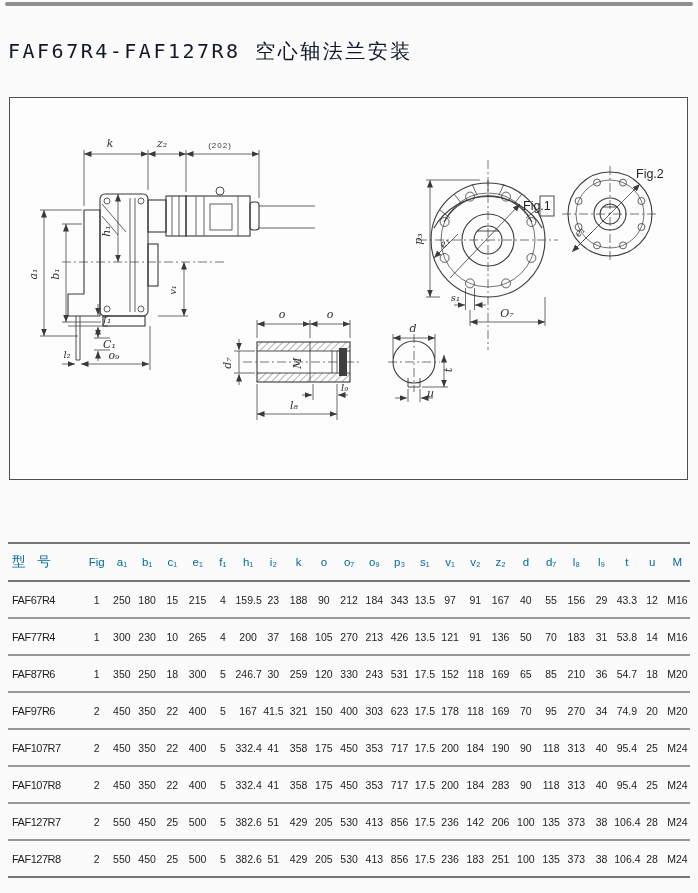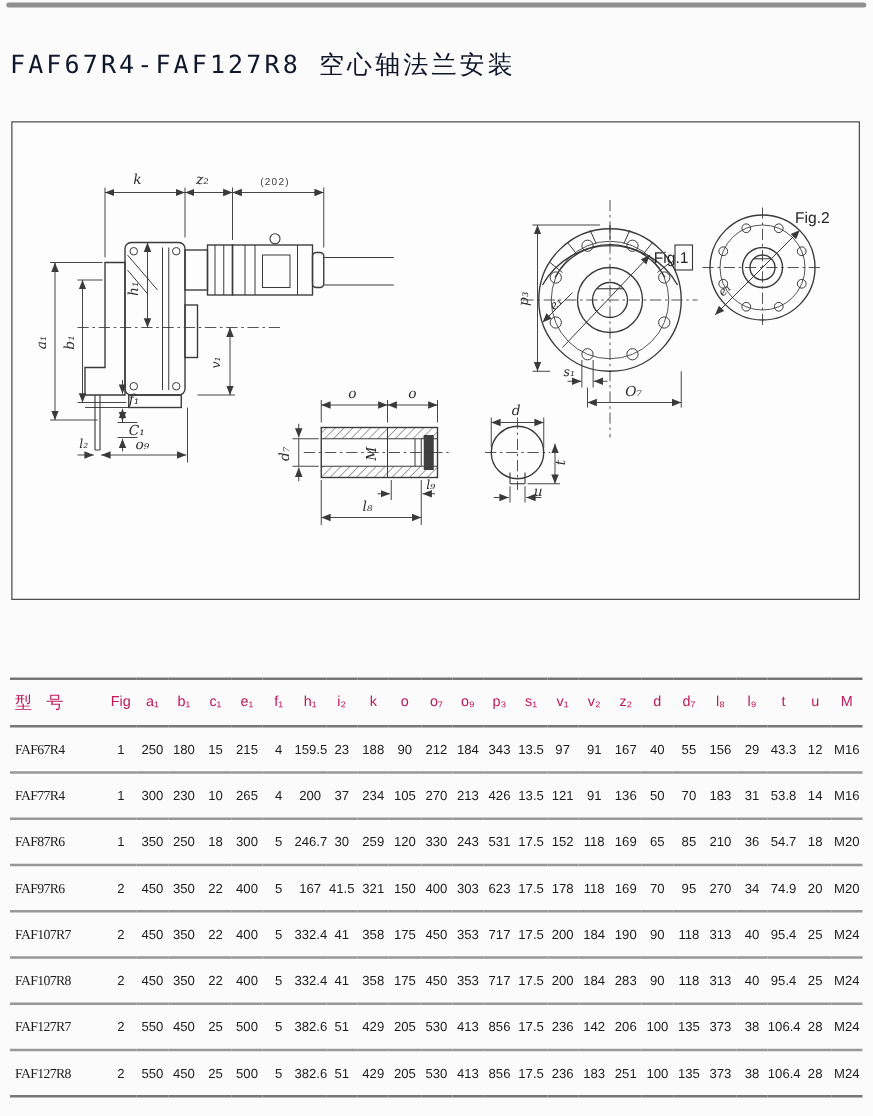--- a/index.html
+++ b/index.html
@@ -29,38 +29,38 @@
   .table-wrap{
     position:absolute;left:8px;top:542px;width:682px;
   }
   table.spec{
     width:682px;border-collapse:collapse;table-layout:fixed;
     border-top:2px solid #777;
     font-family:"Liberation Sans",sans-serif;
   }
   table.spec th{
     border-bottom:2px solid #777;
-    font-weight:normal;font-size:11.5px;color:#be185d;
+    font-weight:normal;font-size:11.5px;color:#0369a1;
     height:36px;padding:0;text-align:center;white-space:nowrap;
     overflow:visible;
   }
   table.spec th.model{
     text-align:left;font-size:13.5px;letter-spacing:4px;
     width:72px;padding-left:4px;
   }
   table.spec td{
     border-bottom:2px solid #989898;
     font-size:10.5px;color:#1c1c1c;
     height:35px;padding:0;text-align:center;white-space:nowrap;
     overflow:visible;
   }
   table.spec tr:last-child td{border-bottom:2px solid #777;}
   table.spec td.model{
     text-align:left;padding-left:4px;font-size:11px;
-    font-family:Liberation Serif, serif;letter-spacing:-0.5px;
+    font-family:Liberation Sans, sans-serif;letter-spacing:-0.5px;
   }
   
   .dim{font-family:"DejaVu Serif",serif;font-style:italic;font-size:11px;fill:#2e2e2e;}
   .dim-sm{font-family:"DejaVu Serif",serif;font-style:italic;font-size:10px;fill:#2e2e2e;}
   .figlbl{font-family:"Liberation Sans",sans-serif;font-size:12.5px;fill:#262626;}
   .reflbl{font-family:"Liberation Sans",sans-serif;font-size:8px;fill:#3a3a3a;letter-spacing:1px;}
 </style>
 </head>
 <body>
 
@@ -367,21 +367,21 @@
         <tr>
           <td class="model">FAF77R4</td>
           <td>1</td>
           <td>300</td>
           <td>230</td>
           <td>10</td>
           <td>265</td>
           <td>4</td>
           <td>200</td>
           <td>37</td>
-          <td>234</td>
+          <td>168</td>
           <td>105</td>
           <td>270</td>
           <td>213</td>
           <td>426</td>
           <td>13.5</td>
           <td>121</td>
           <td>91</td>
           <td>136</td>
           <td>50</td>
           <td>70</td>

